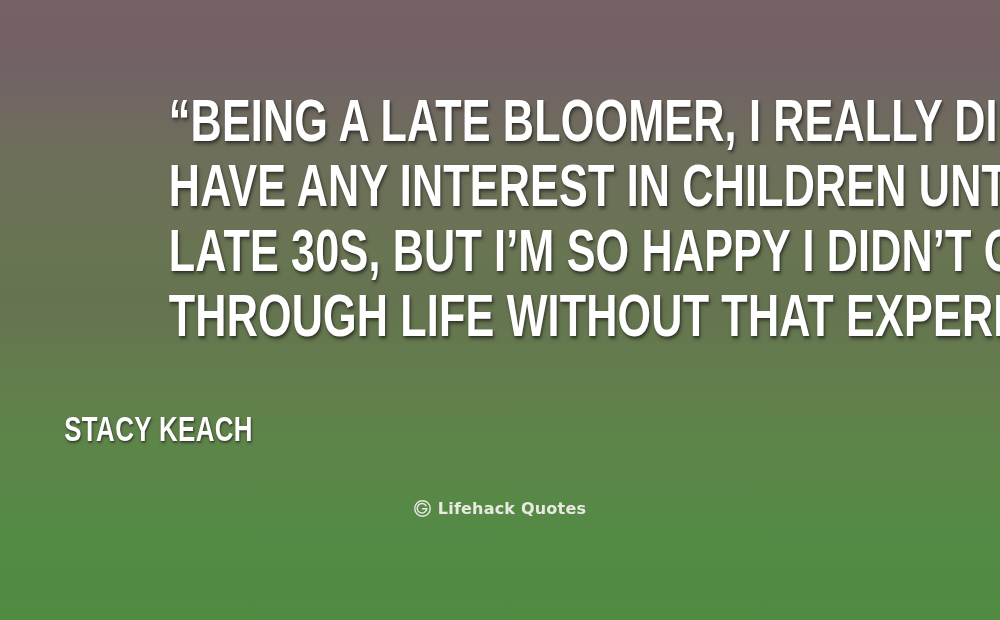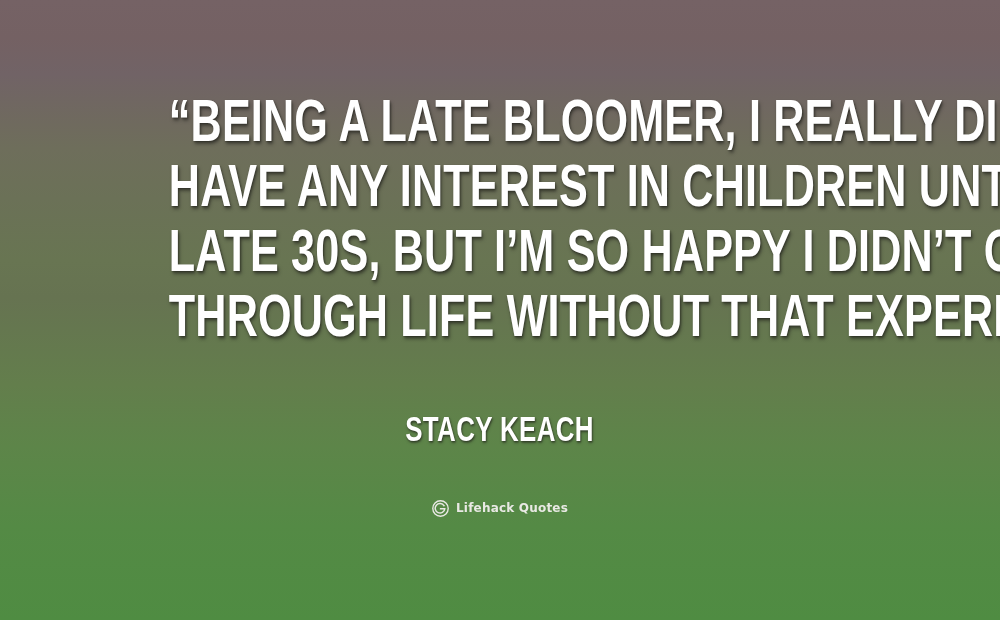--- a/index.html
+++ b/index.html
@@ -58,21 +58,22 @@
       2px 3px 4px rgba(30, 30, 25, 0.55),
       1px 1px 2px rgba(30, 30, 25, 0.45);
   }
 
   
   #author {
     position: absolute;
     left: 0;
     right: 0;
     top: 410px;
-    text-align: center;
+    text-align: left;
+    padding-left: 31px;
   }
 
   #author-name {
     display: inline-block;
     color: #ffffff;
     font-family: "Liberation Sans Narrow", "Liberation Sans", sans-serif;
     font-weight: bold;
     font-size: 35px;
     line-height: 38px;
     letter-spacing: 0.5px;
@@ -100,21 +101,21 @@
     display: block;
     width: 17px;
     height: 17px;
     flex: 0 0 auto;
   }
 
   #brand-name {
     color: #e9e9e4;
     font-family: "DejaVu Sans", "Liberation Sans", sans-serif;
     font-weight: bold;
-    font-size: 12px;
+    font-size: 16px;
     line-height: 17px;
     letter-spacing: 0.2px;
     white-space: nowrap;
   }
 </style>
 </head>
 <body>
 
 <div id="quote-card">
 

